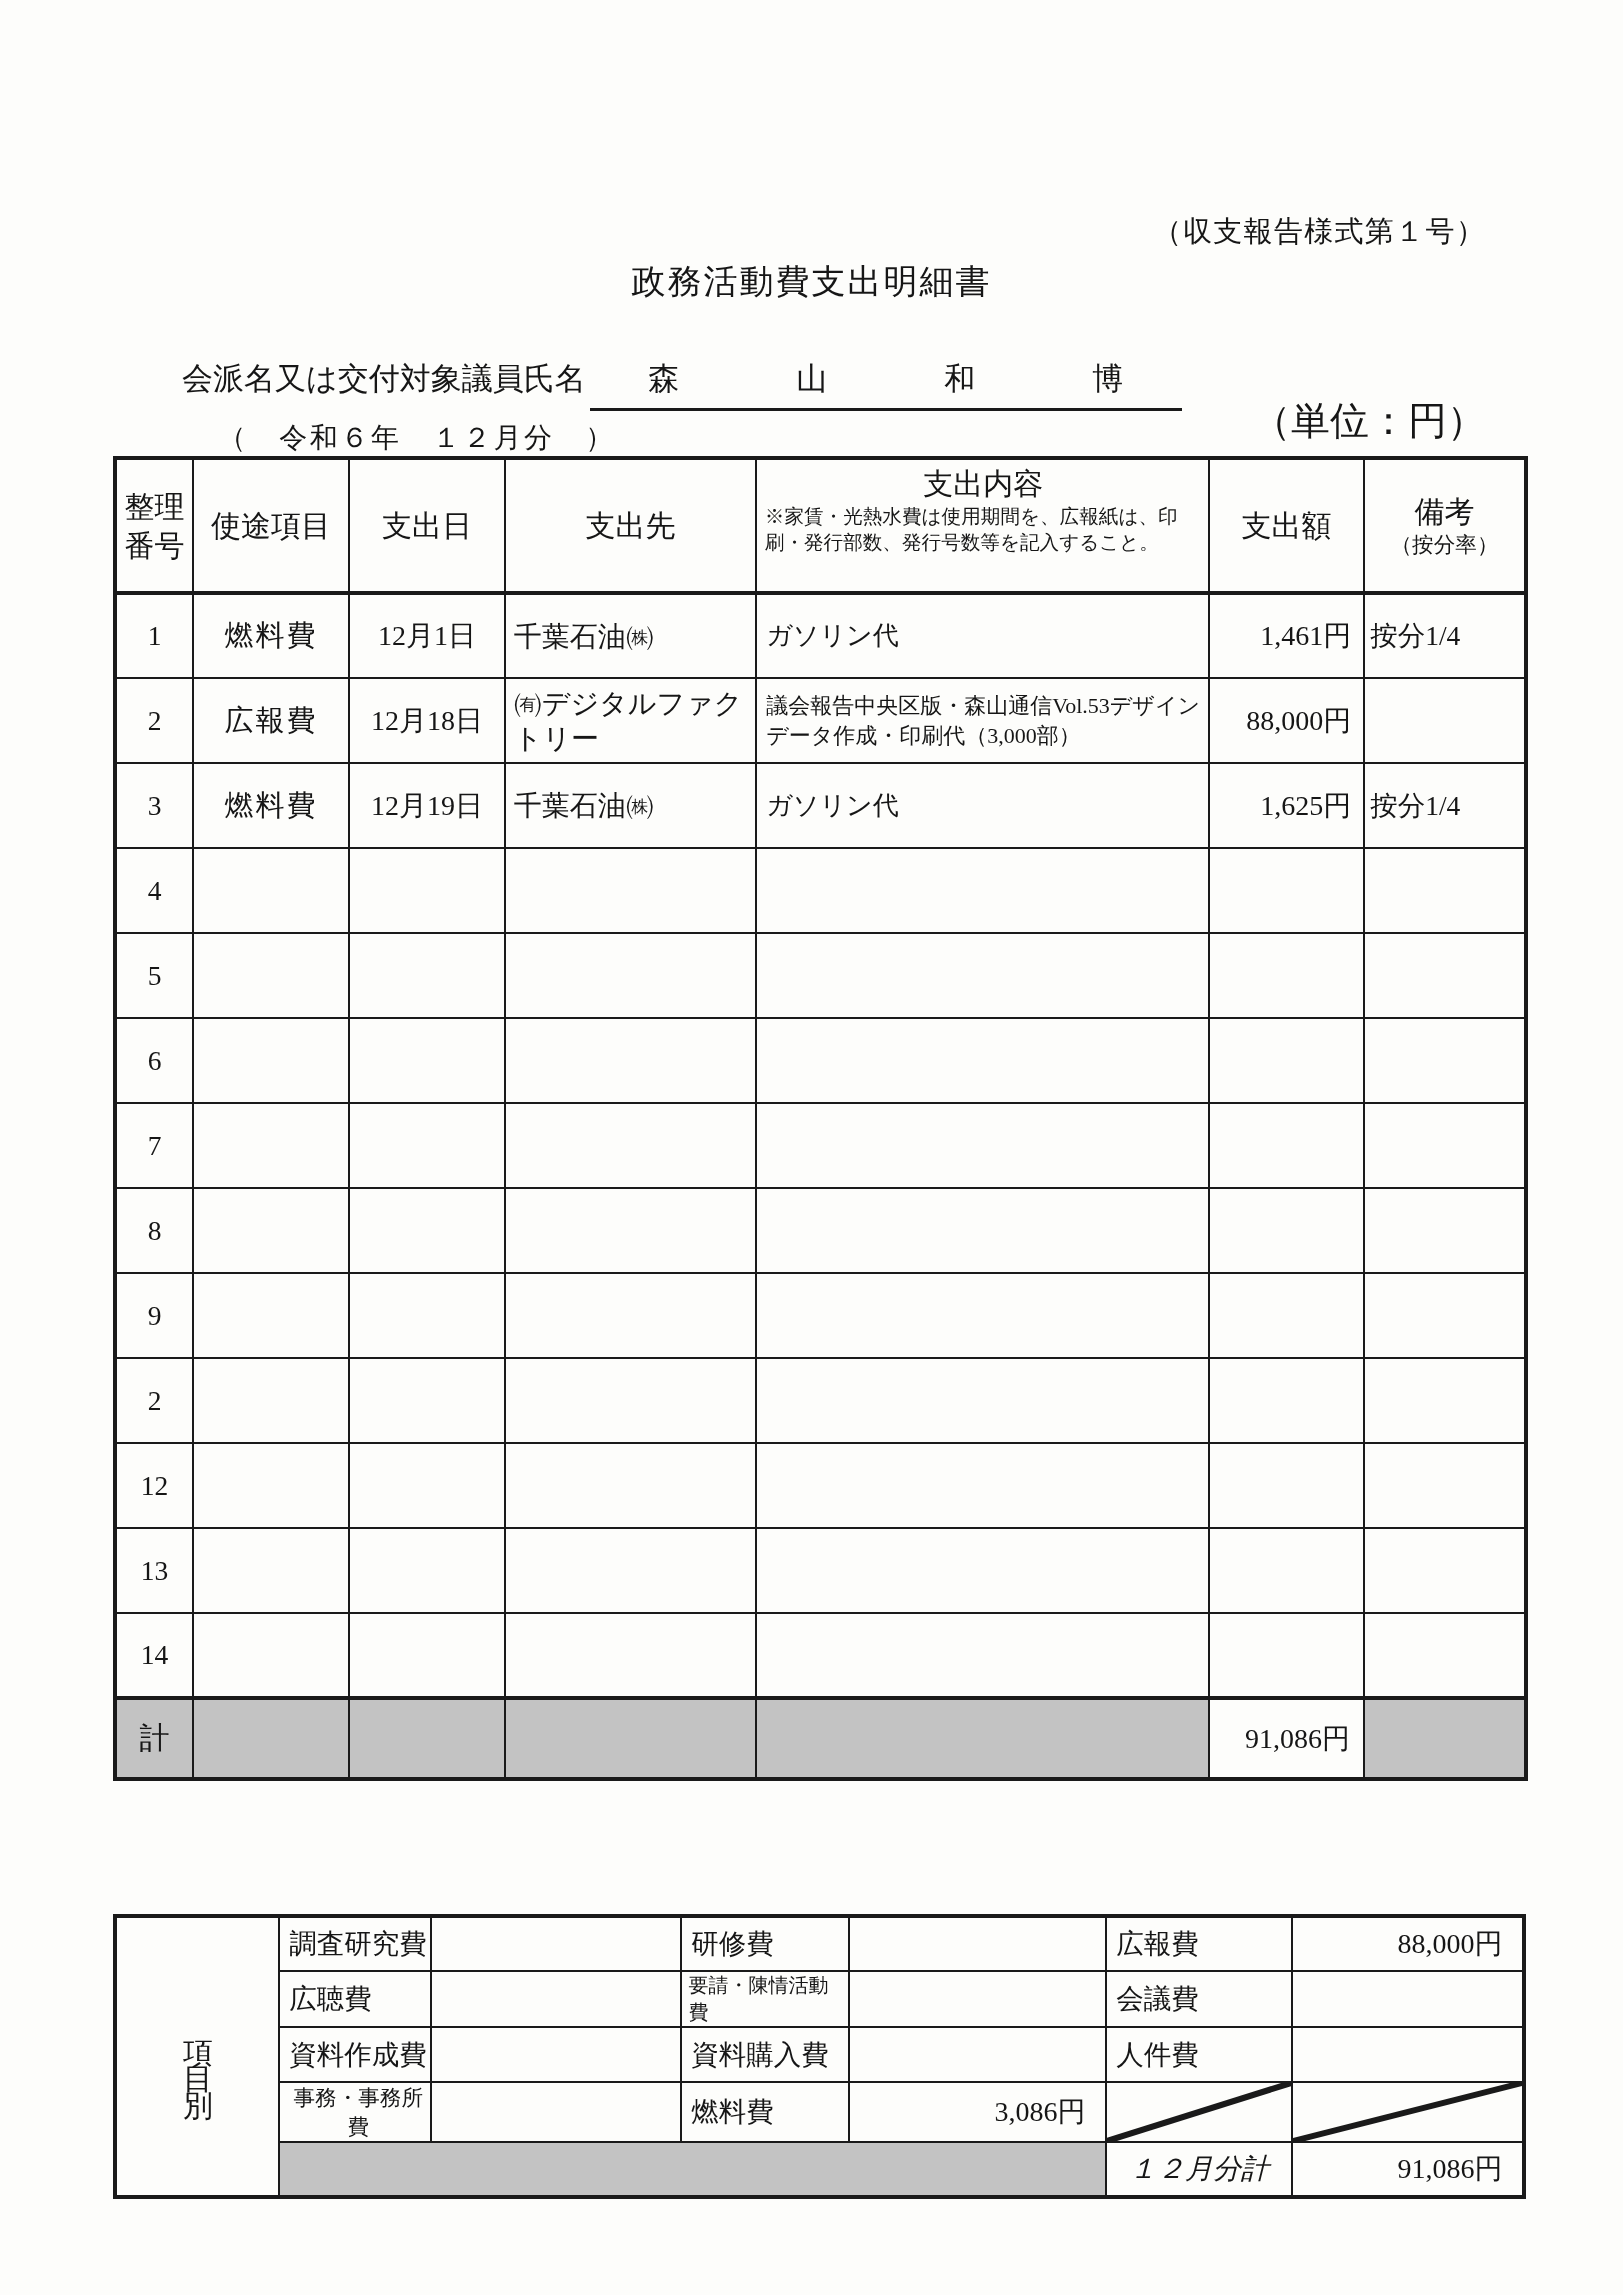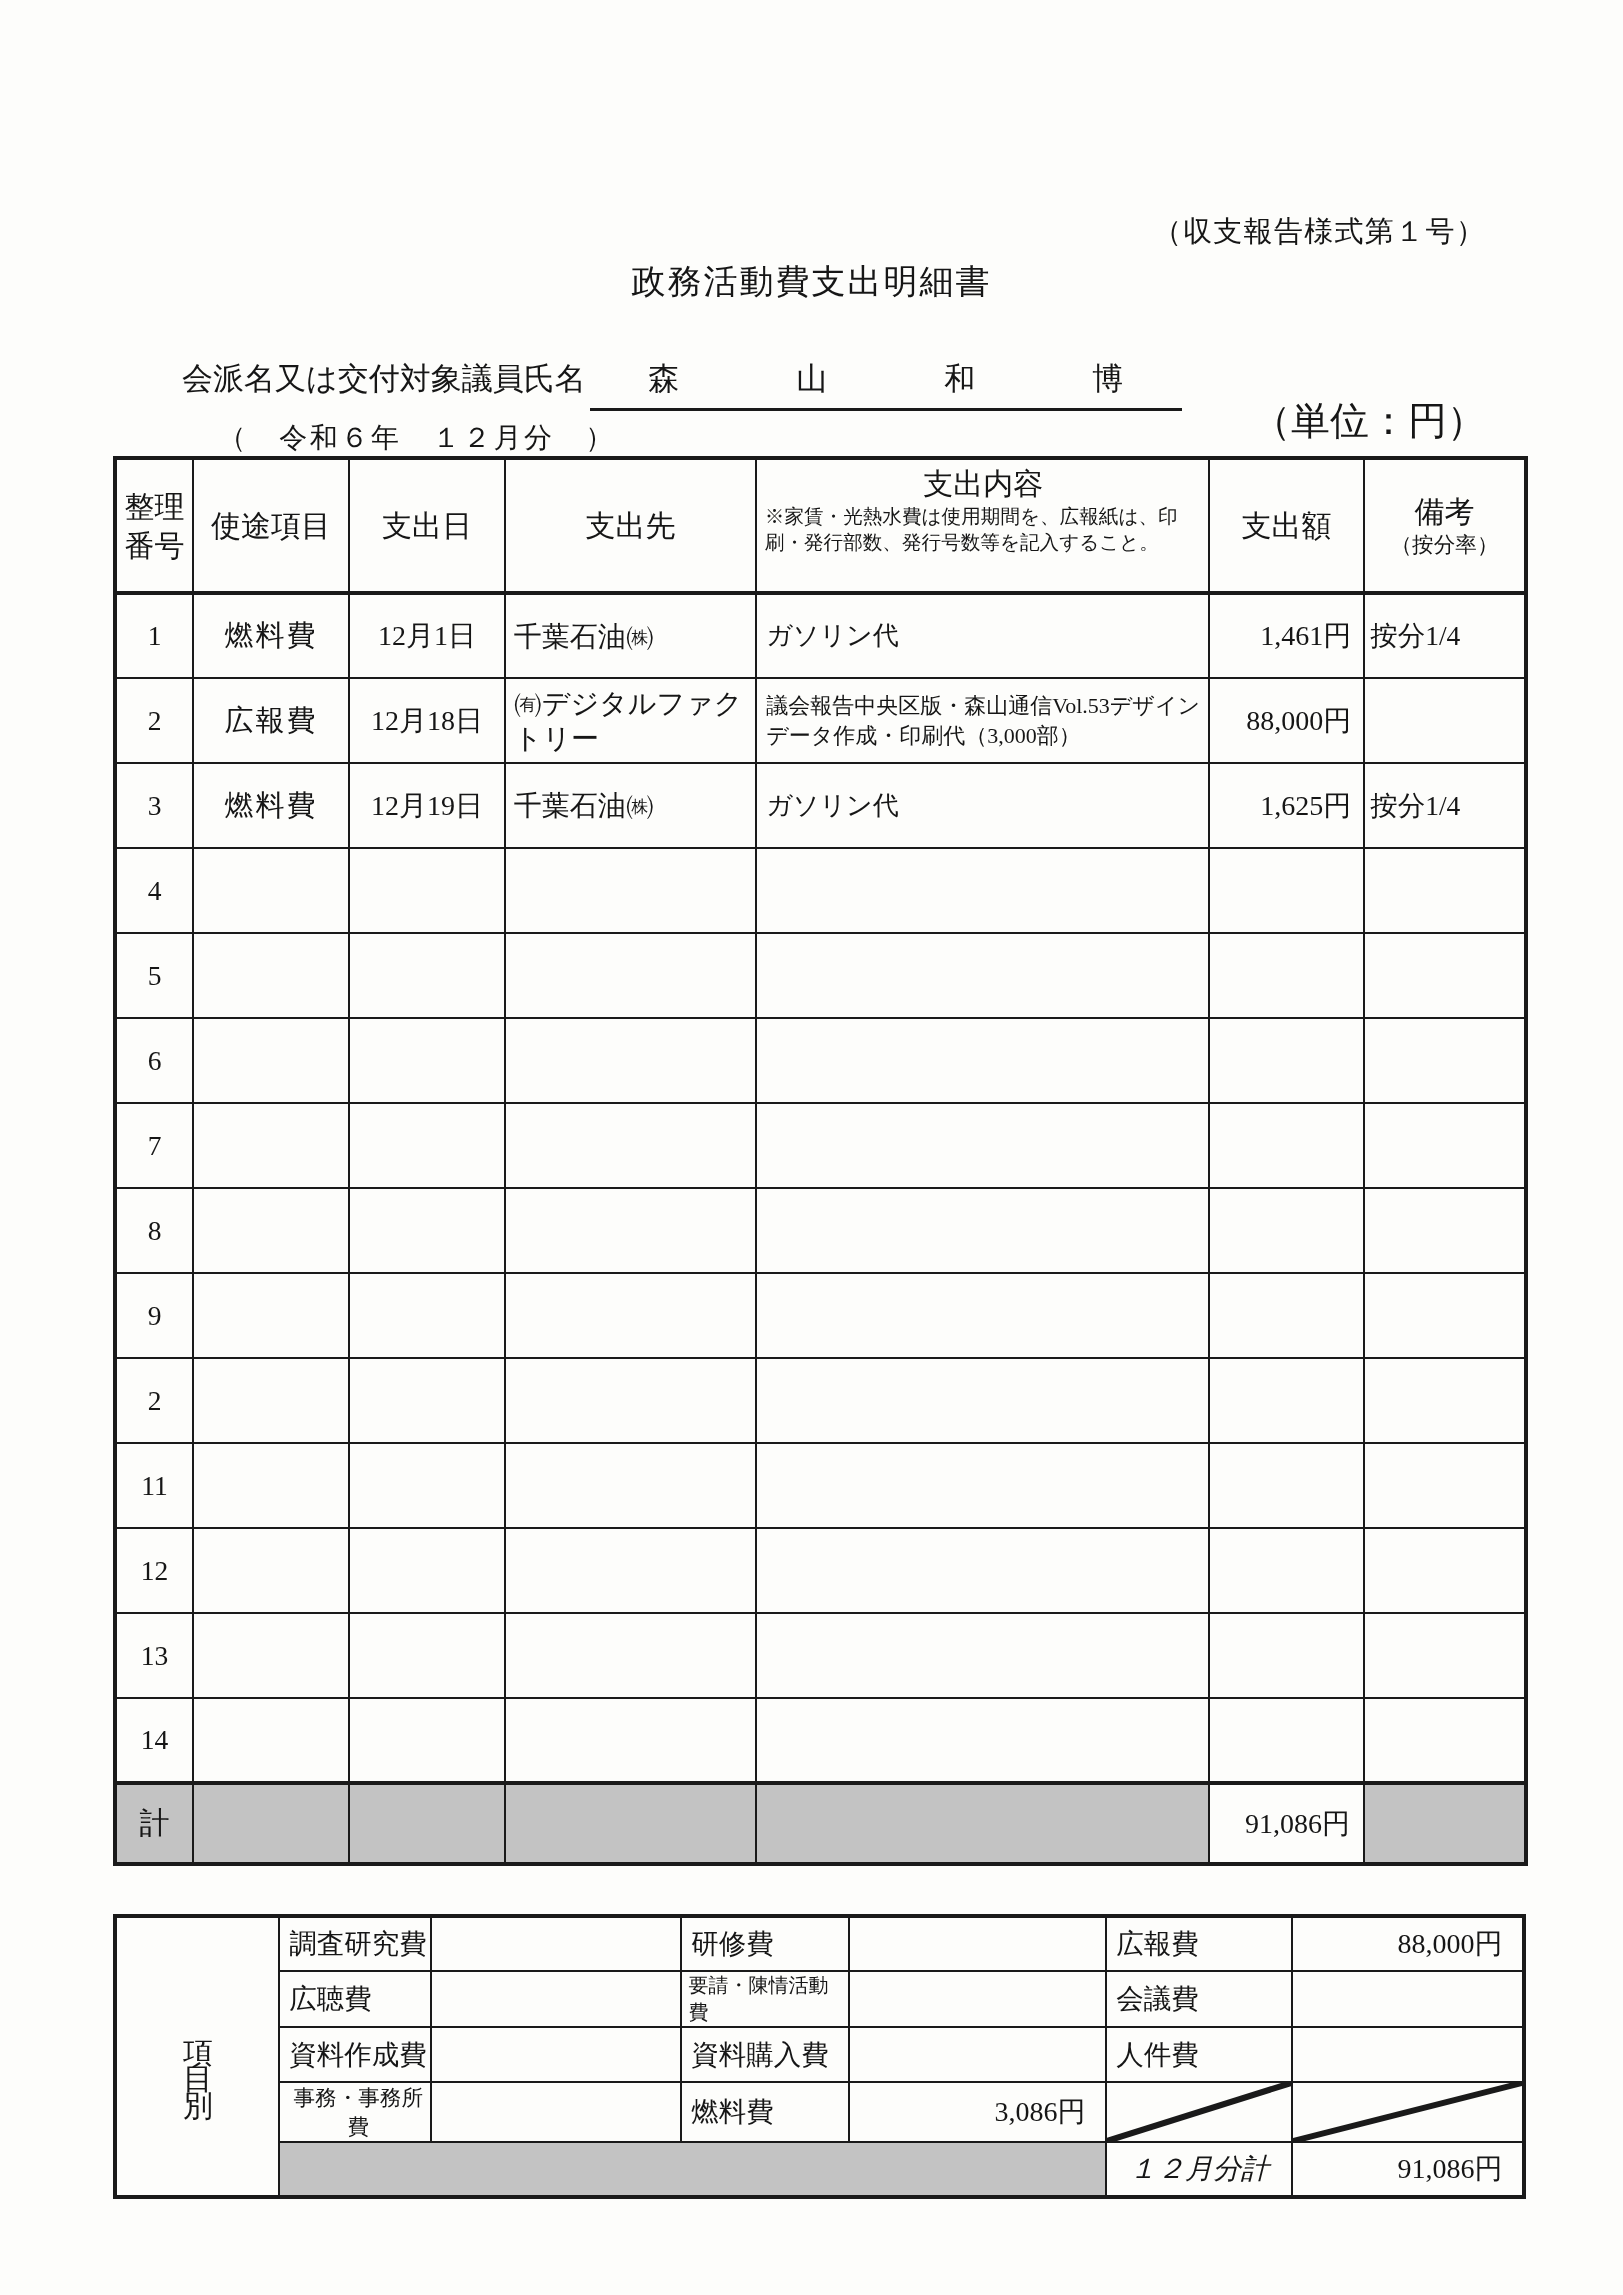--- a/index.html
+++ b/index.html
@@ -234,29 +234,20 @@
     <tr class="d-row">
       <td class="c-no">2</td>
       <td class="c-item"></td>
       <td class="c-date"></td>
       <td class="c-payee"></td>
       <td class="c-content"></td>
       <td class="c-amount"></td>
       <td class="c-note"></td>
     </tr>
     <tr class="d-row">
-      <td class="c-no">11</td>
-      <td class="c-item"></td>
-      <td class="c-date"></td>
-      <td class="c-payee"></td>
-      <td class="c-content"></td>
-      <td class="c-amount"></td>
-      <td class="c-note"></td>
-    </tr>
-    <tr class="d-row">
       <td class="c-no">12</td>
       <td class="c-item"></td>
       <td class="c-date"></td>
       <td class="c-payee"></td>
       <td class="c-content"></td>
       <td class="c-amount"></td>
       <td class="c-note"></td>
     </tr>
     <tr class="d-row">
       <td class="c-no">13</td>

